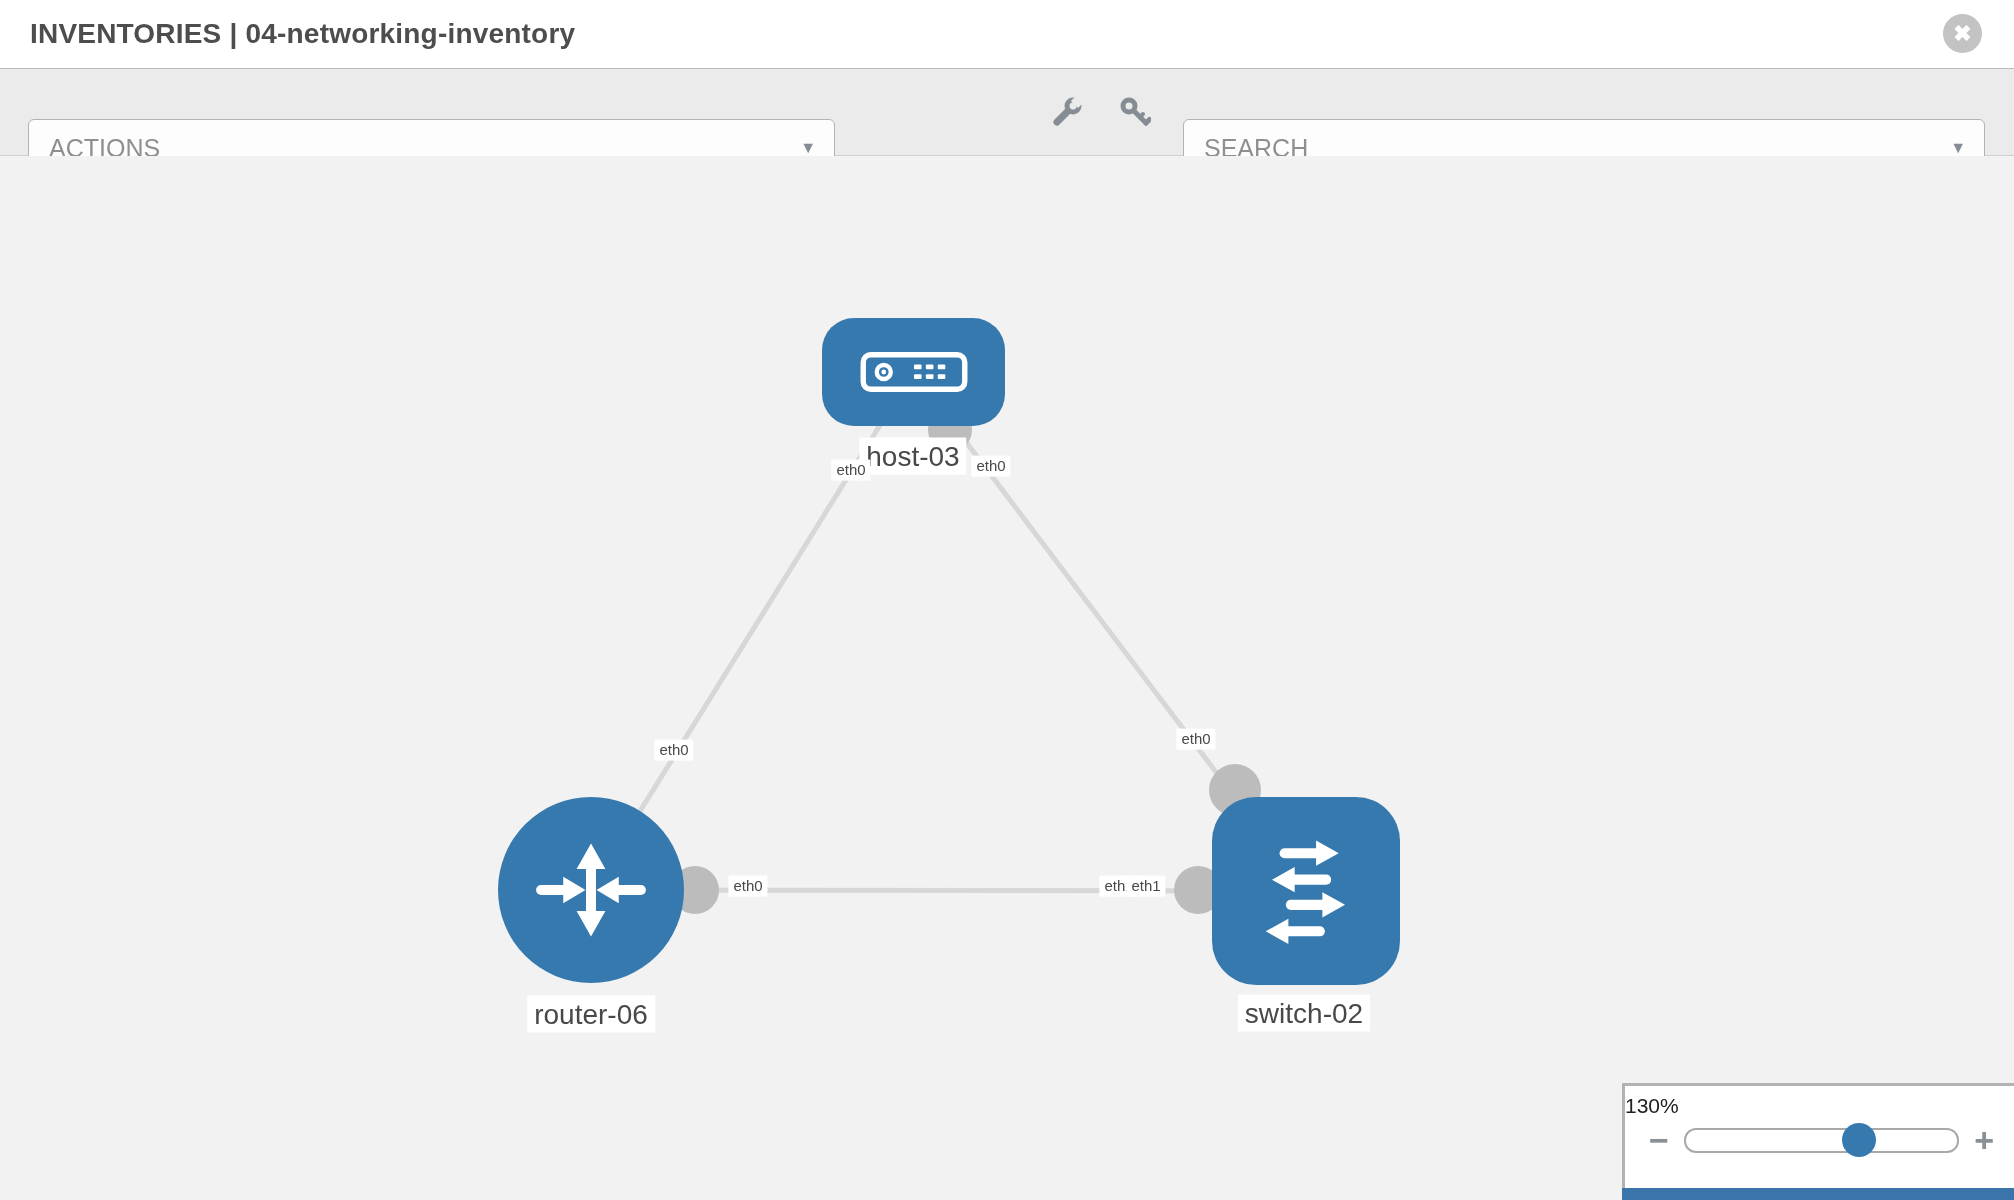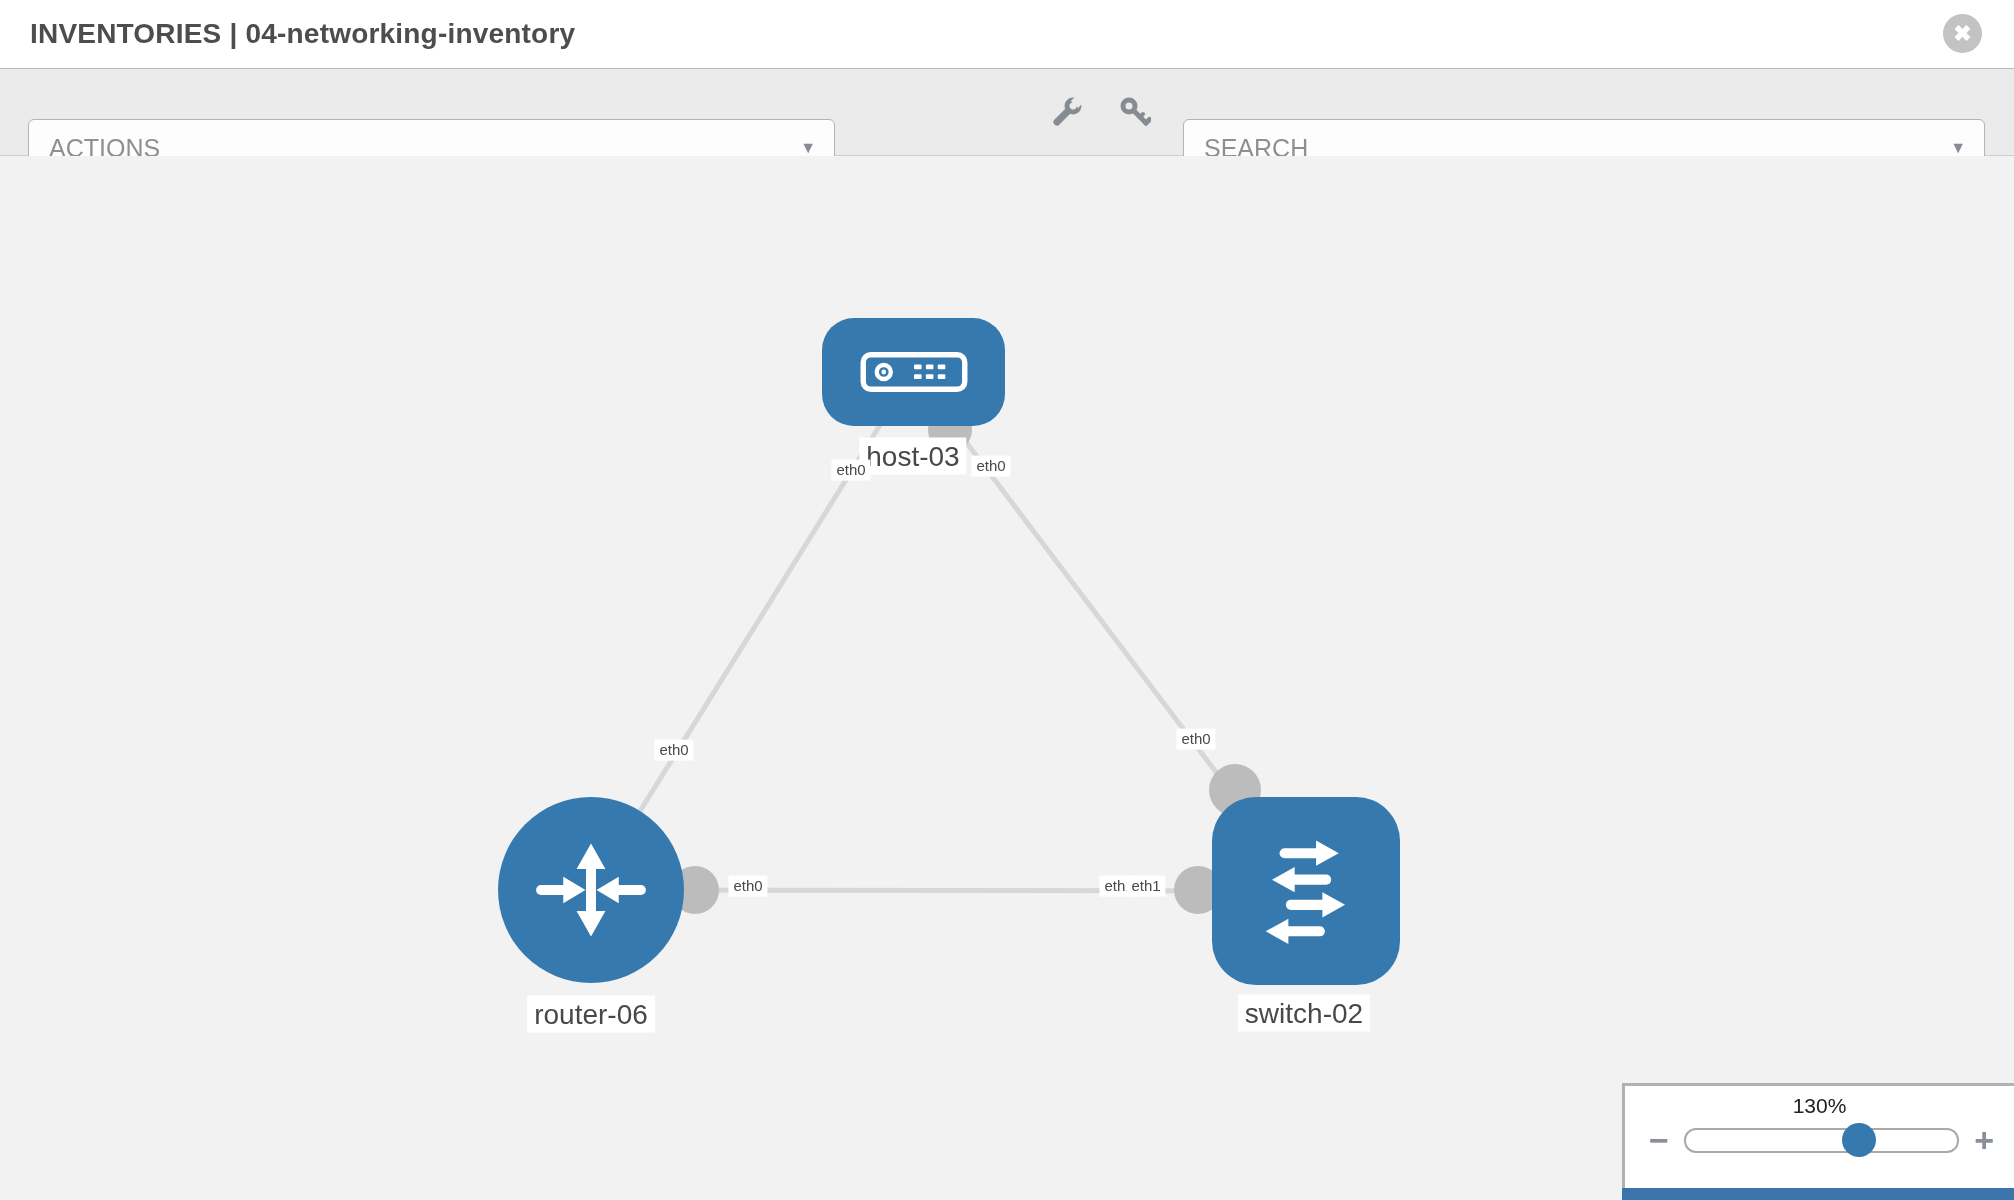--- a/index.html
+++ b/index.html
@@ -42,21 +42,21 @@
   .lbl{position:absolute;transform:translate(-50%,-50%);background:#ffffff;color:#484848;
        white-space:nowrap;line-height:1.25;}
   .lbl-node{font-size:28px;padding:1px 7px;z-index:3;}
   .lbl-if{font-size:15px;padding:1px 5px;z-index:3;}
   .lbl-if.under{z-index:3;}
   .lbl-if.over{z-index:4;}
 
   
   .zoom-panel{position:absolute;left:1622px;top:927px;width:392px;height:117px;background:#ffffff;
               border-left:3px solid #b2b2b2;border-top:3px solid #b2b2b2;box-sizing:border-box;z-index:5;}
-  .zoom-value{text-align:center;font-size:21px;color:#222222;margin-top:8px;}
+  .zoom-value{text-align:left;font-size:21px;color:#222222;margin-top:8px;}
   .zoom-row{display:flex;align-items:center;margin-top:5px;padding:0 20px 0 24px;gap:15px;}
   .zoom-minus,.zoom-plus{color:#8a9097;font-size:34px;font-weight:bold;line-height:1;cursor:pointer;}
   .zoom-track{position:relative;flex:1;height:21px;border:2px solid #a9a9a9;border-radius:12px;
               background:#ffffff;cursor:pointer;}
   .zoom-knob{position:absolute;left:calc(64% - 17px);top:50%;transform:translateY(-50%);
              width:34px;height:34px;border-radius:50%;background:#3679ae;cursor:grab;}
   .key-bar{position:absolute;left:1622px;top:1032px;width:392px;height:12px;background:#3b74ab;z-index:6;}
 </style>
 </head>
 <body>

